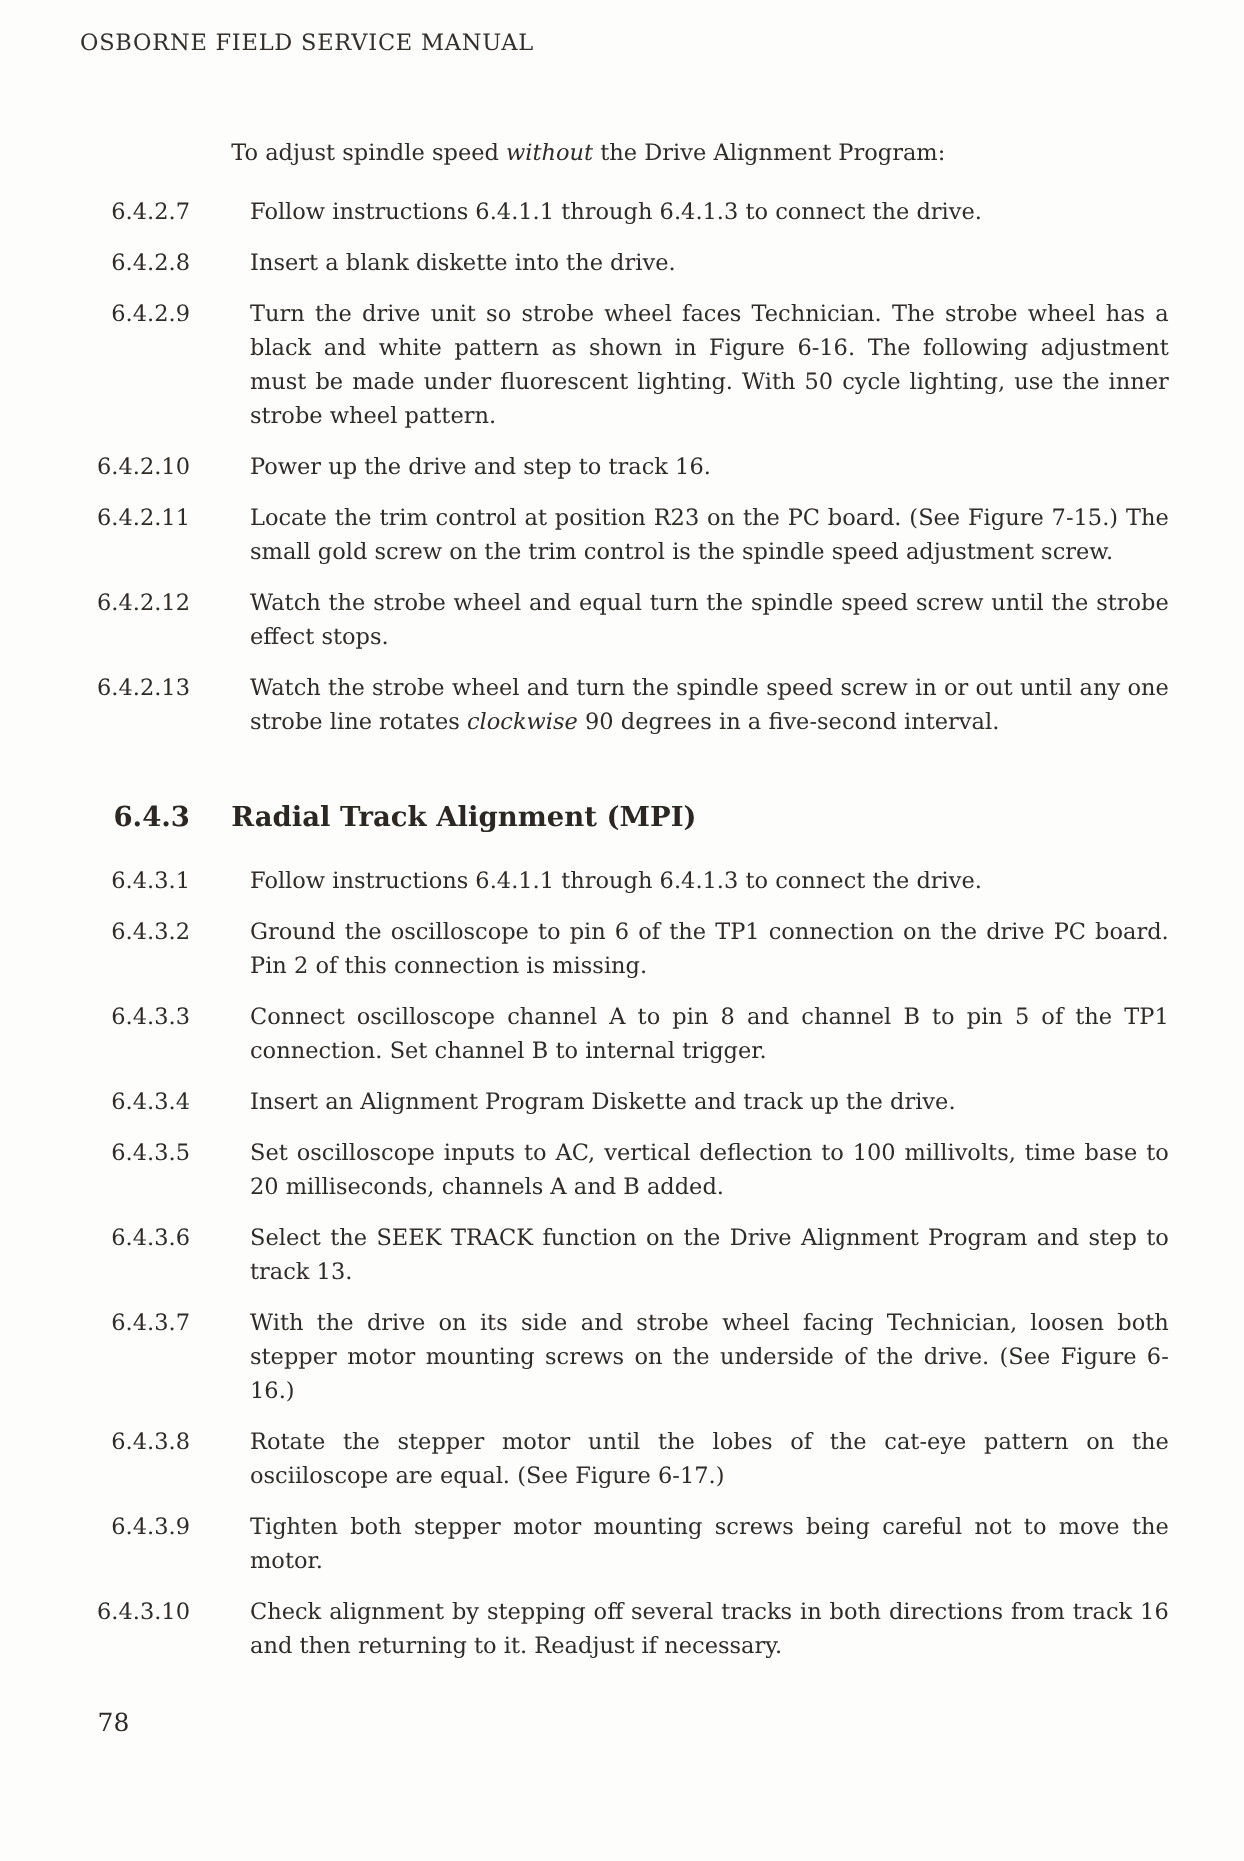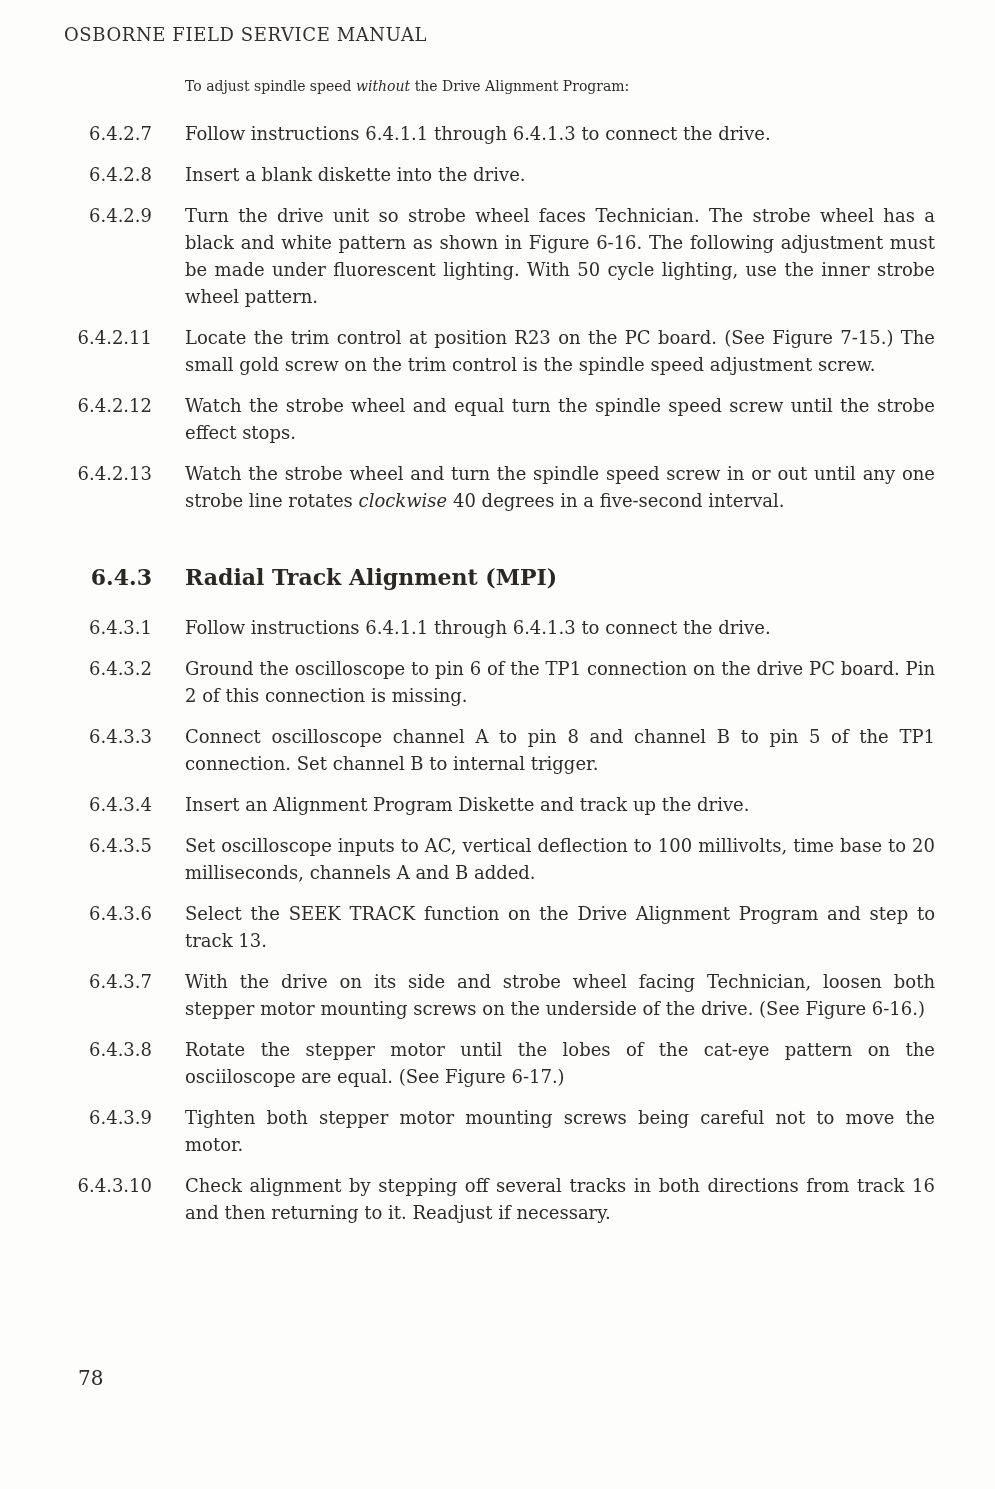--- a/index.html
+++ b/index.html
@@ -14,35 +14,35 @@
     box-sizing: border-box;
     padding: 24px 60px 0 64px;
     overflow: hidden;
   }
   .running-header {
     font-size: 18px;
     letter-spacing: 0.6px;
     color: #33302c;
   }
   .intro {
-    margin: 28px 0 20px 121px;
-    font-size: 14px;
+    margin: 64px 0 20px 121px;
+    font-size: 18px;
     line-height: 27px;
   }
   .steps { margin: 0; }
   .step {
     display: flex;
     font-size: 18px;
     line-height: 27px;
     margin-bottom: 14px;
   }
   .step-num {
     flex: 0 0 88px;
     text-align: right;
-    margin-right: 33px;
+    margin-right: 48px;
     white-space: nowrap;
   }
   .step-text {
     flex: 1;
     text-align: justify;
   }
   .step-text em, .intro em { font-style: italic; }
   .section-heading {
     display: flex;
     align-items: flex-end;
@@ -83,30 +83,34 @@
   </div>
       <div class="step">
     <span class="step-num">6.4.2.8</span>
     <span class="step-text">Insert a blank diskette into the drive.</span>
   </div>
       <div class="step">
     <span class="step-num">6.4.2.9</span>
     <span class="step-text">Turn the drive unit so strobe wheel faces Technician. The strobe wheel has a black and white pattern as shown in Figure 6-16. The following adjustment must be made under fluorescent lighting. With 50 cycle lighting, use the inner strobe wheel pattern.</span>
   </div>
       <div class="step">
+    <span class="step-num">6.4.2.10</span>
+    <span class="step-text">Power up the drive and step to track 16.</span>
+  </div>
+      <div class="step">
     <span class="step-num">6.4.2.11</span>
     <span class="step-text">Locate the trim control at position R23 on the PC board. (See Figure 7-15.) The small gold screw on the trim control is the spindle speed adjustment screw.</span>
   </div>
       <div class="step">
     <span class="step-num">6.4.2.12</span>
     <span class="step-text">Watch the strobe wheel and equal turn the spindle speed screw until the strobe effect stops.</span>
   </div>
       <div class="step">
     <span class="step-num">6.4.2.13</span>
-    <span class="step-text"><span>Watch the strobe wheel and turn the spindle speed screw in or out until any one strobe line rotates </span><em>clockwise</em><span> 40 degrees in a five-second interval.</span></span>
+    <span class="step-text"><span>Watch the strobe wheel and turn the spindle speed screw in or out until any one strobe line rotates </span><em>clockwise</em><span> 90 degrees in a five-second interval.</span></span>
   </div>
     </div>
 
   <h2 class="section-heading">
     <span class="h-num">6.4.3</span>
     <span class="h-title">Radial Track Alignment (MPI)</span>
   </h2>
 
   <div class="steps" id="list-radial">
       <div class="step">

